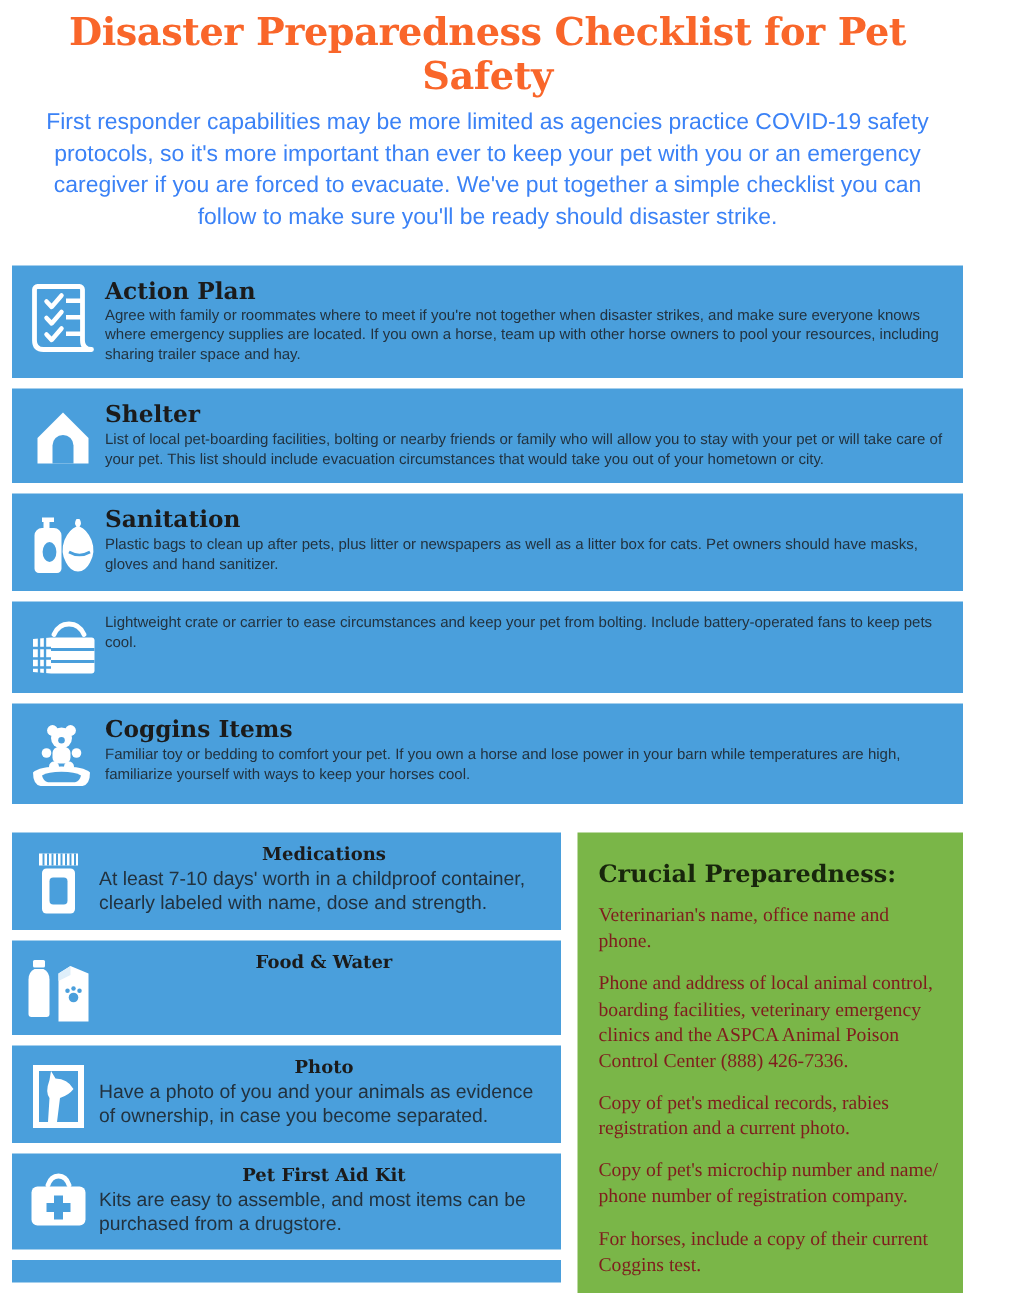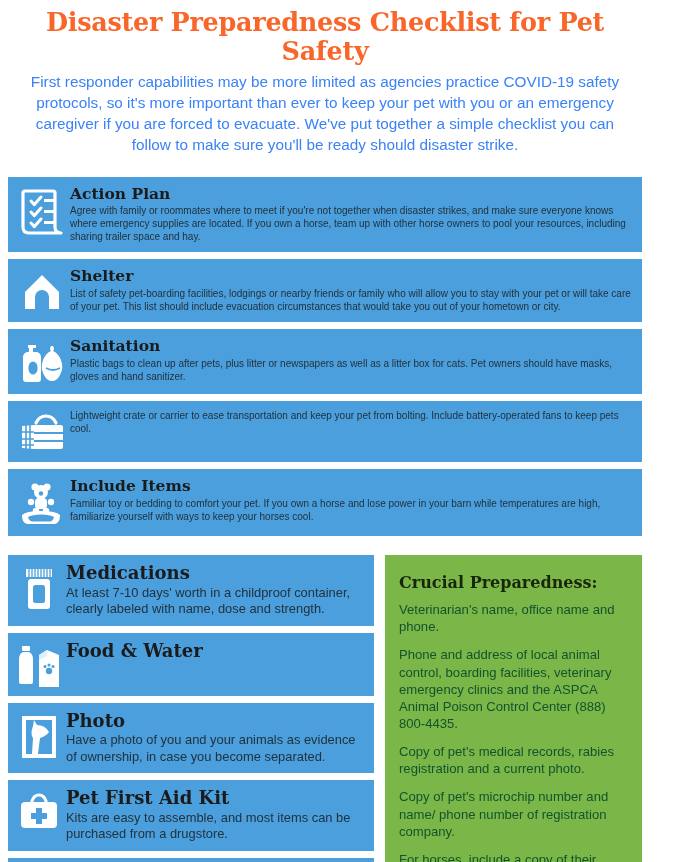--- a/index.html
+++ b/index.html
@@ -63,42 +63,43 @@
     color:#22323f;
   }
 
   
   .cols{display:flex;padding:0 8px;align-items:flex-start;}
   .col-left{width:366px;flex:0 0 366px;}
   .col-right{flex:1 1 auto;margin-left:11px;}
 
   .col-left .block{padding:7px 8px 8px 6px;margin-bottom:7px;}
   .col-left .icon{flex:0 0 50px;width:50px;}
-  .col-left .b-title{font-size:18px;}
+  .col-left .b-title{font-size:12px;text-align:center;}
   .col-left .b-text{font-size:12.9px;line-height:1.28;}
 
   
   .crucial{
     background:#7AB648;
     padding:14px 14px 14px 14px;
     box-sizing:border-box;
     min-height:340px;
   }
   .crucial h2{
     font-family:"DejaVu Serif", serif;
     font-weight:bold;
     font-size:16px;
     color:#18260c;
     margin:4px 0 9px 0;
   }
   .crucial p{
     font-size:13.1px;
     line-height:1.31;
-    color:#14532d;
+    color:#7f1d1d;
     margin:0 0 11px 0;
+    font-family:Liberation Serif, serif;
   }
   .crucial p.ital{font-style:italic;}
 
   svg{display:block;}
 </style>
 </head>
 <body>
 
 <div class="page">
 
@@ -129,21 +130,21 @@
 
     <div class="block">
       <div class="icon">
         <svg width="42" height="42" viewBox="0 0 42 42">
           <path d="M21 4 L38 21 v17 h-34 v-17 Z" fill="#fff"></path>
           <path d="M14 38 v-12 a7 7 0 0 1 14 0 v12 Z" fill="#4A9FDC"></path>
         </svg>
       </div>
       <div class="body">
         <div class="b-title">Shelter</div>
-        <div class="b-text">List of safety pet-boarding facilities, lodgings or nearby friends or family who will allow you to stay with your pet or will take care of your pet. This list should include evacuation circumstances that would take you out of your hometown or city.</div>
+        <div class="b-text">List of local pet-boarding facilities, bolting or nearby friends or family who will allow you to stay with your pet or will take care of your pet. This list should include evacuation circumstances that would take you out of your hometown or city.</div>
       </div>
     </div>
 
     <div class="block">
       <div class="icon">
         <svg width="46" height="44" viewBox="0 0 46 44">
           <path d="M9 4 h8 v3 h-3 v4 h3 a5 5 0 0 1 5 5 v22 a3 3 0 0 1 -3 3 h-12 a3 3 0 0 1 -3 -3 v-22 a5 5 0 0 1 5 -5 h1 v-4 h-1 z" fill="#fff"></path>
           <ellipse cx="14" cy="27" rx="4.6" ry="6.6" fill="#4A9FDC"></ellipse>
           <path d="M34 5 q2 3 0 5 q5 2 8 9 q3 8 -1 15 q-3 6 -8 6 q-5 0 -8 -6 q-4 -7 -1 -15 q3 -7 8 -9 q-2 -2 0 -5 z" fill="#fff"></path>
           <path d="M27 27 q7 4 14 0" fill="none" stroke="#4A9FDC" stroke-width="1.8"></path>
@@ -159,42 +160,42 @@
       <div class="icon">
         <svg width="46" height="40" viewBox="0 0 46 40">
           <path d="M17 10 q3 -7 10 -7 q7 0 10 7" fill="none" stroke="#fff" stroke-width="3.2" stroke-linecap="round"></path>
           <path d="M15 12 h27 a2 2 0 0 1 2 2 v20 a2 2 0 0 1 -2 2 h-27 Z" fill="#fff"></path>
           <path d="M15 20 h29 M15 28 h29" stroke="#4A9FDC" stroke-width="2"></path>
           <path d="M3 13 l12 -1 v24 l-12 -1 Z" fill="#fff"></path>
           <path d="M7 12 v25 M11 12 v25 M3 19 h12 M3 26 h12 M3 32 h12" stroke="#4A9FDC" stroke-width="1.6"></path>
         </svg>
       </div>
       <div class="body">
-        <div class="b-text">Lightweight crate or carrier to ease transportation and keep your pet from bolting. Include battery-operated fans to keep pets cool.</div>
+        <div class="b-text">Lightweight crate or carrier to ease circumstances and keep your pet from bolting. Include battery-operated fans to keep pets cool.</div>
       </div>
     </div>
 
     <div class="block">
       <div class="icon">
         <svg width="46" height="46" viewBox="0 0 46 46">
           <circle cx="16" cy="6" r="3.6" fill="#fff"></circle>
           <circle cx="28" cy="6" r="3.6" fill="#fff"></circle>
           <circle cx="22" cy="11" r="7" fill="#fff"></circle>
           <circle cx="22" cy="12.5" r="2.2" fill="#4A9FDC"></circle>
           <rect x="16" y="17" width="12" height="11" rx="4" fill="#fff"></rect>
           <circle cx="12" cy="21" r="3.2" fill="#fff"></circle>
           <circle cx="32" cy="21" r="3.2" fill="#fff"></circle>
           <circle cx="17" cy="30" r="3.3" fill="#fff"></circle>
           <circle cx="27" cy="30" r="3.3" fill="#fff"></circle>
           <path d="M3 34 q4 -4 19 -4 q15 0 19 4 q0 8 -5 9 h-28 q-5 -1 -5 -9 z" fill="#fff"></path>
           <path d="M9 36 q4 -2.5 13 -2.5 q9 0 13 2.5 q-1 4 -4 4.5 h-18 q-3 -0.5 -4 -4.5 z" fill="#4A9FDC"></path>
         </svg>
       </div>
       <div class="body">
-        <div class="b-title">Include Items</div>
+        <div class="b-title">Coggins Items</div>
         <div class="b-text">Familiar toy or bedding to comfort your pet. If you own a horse and lose power in your barn while temperatures are high, familiarize yourself with ways to keep your horses cool.</div>
       </div>
     </div>
   </div>
 
   <div class="cols">
 
     <div class="col-left">
 
       <div class="block">
@@ -262,21 +263,21 @@
         
         
       </div>
 
     </div>
 
     <div class="col-right">
       <div class="crucial">
         <h2>Crucial Preparedness:</h2>
         <p>Veterinarian's name, office name and phone.</p>
-        <p>Phone and address of local animal control, boarding facilities, veterinary emergency clinics and the ASPCA Animal Poison Control Center (888) 800-4435.</p>
+        <p>Phone and address of local animal control, boarding facilities, veterinary emergency clinics and the ASPCA Animal Poison Control Center (888) 426-7336.</p>
         <p>Copy of pet's medical records, rabies registration and a current photo.</p>
         <p>Copy of pet's microchip number and name/ phone number of registration company.</p>
         <p>For horses, include a copy of their current Coggins test.</p>
         <p class="ital">Keep a paper copy of this information in a waterproof bag, as well as on your phone or portable computer. Consider having a portable charger for electronic devices in case power is out.</p>
       </div>
     </div>
 
   </div>
 </div>
 

